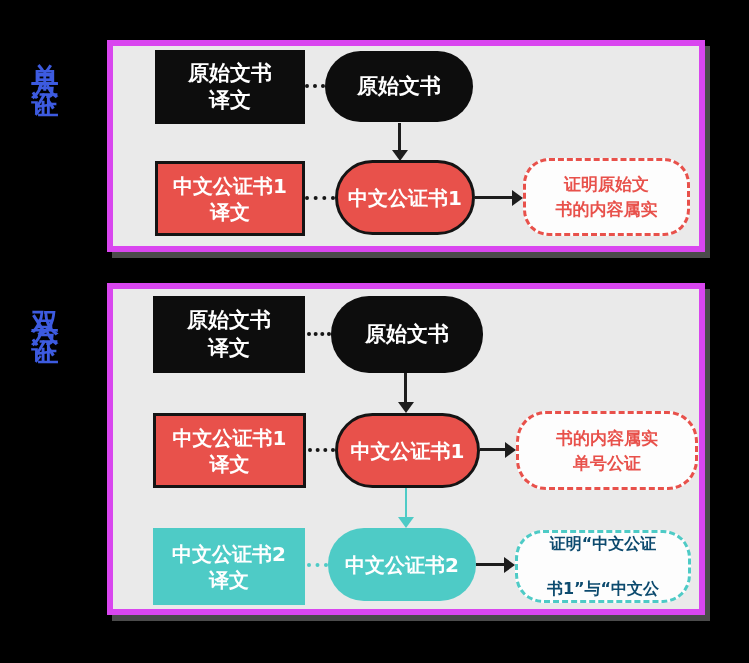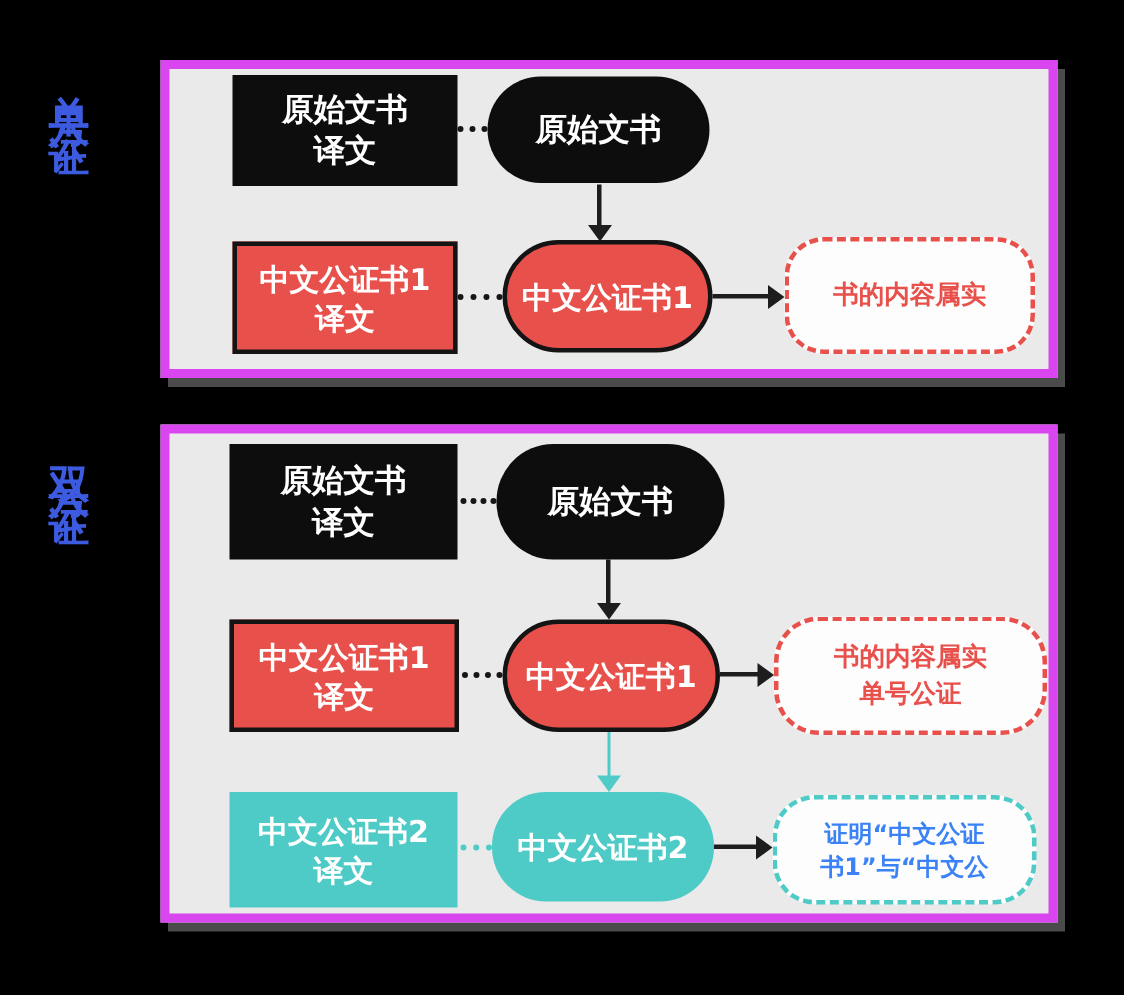--- a/index.html
+++ b/index.html
@@ -22,21 +22,21 @@
   .rect-black{background:#0d0d0d;color:#fff;font-size:21px;}
   .pill-black{background:#0d0d0d;color:#fff;font-size:21px;border-radius:36px;}
   .rect-red{background:#e8514b;color:#fff;font-size:20px;border:3px solid #141414;}
   .pill-red{background:#e8514b;color:#fff;font-size:20px;border:3px solid #141414;border-radius:38px;}
   .rect-teal{background:#4ecbc6;color:#fff;font-size:20px;}
   .pill-teal{background:#4ecbc6;color:#fff;font-size:20px;border-radius:36px;}
   .note{
     background:#fdfdfd;border:3px dashed #e8514b;color:#e8514b;
     font-size:17px;line-height:1.45;
   }
-  .note.teal{border-color:#4ecbc6;color:#3b82f6;}
+  .note.teal{border-color:#4ecbc6;color:#0c4a6e;justify-content:space-between;}
   .dots{position:absolute;height:0;border-top:4px dotted #161616;}
   .dots.teal{border-top-color:#4ecbc6;}
   .arrow-v{position:absolute;width:16px;}
   .arrow-v .shaft{position:absolute;left:50%;margin-left:-2px;top:0;bottom:9px;width:3px;background:#1d1d1d;}
   .arrow-v .head{position:absolute;left:50%;margin-left:-8px;bottom:0;width:0;height:0;
     border-left:8px solid transparent;border-right:8px solid transparent;border-top:11px solid #1d1d1d;}
   .arrow-v.teal .shaft{background:#4ecbc6;width:2px;margin-left:-1px;}
   .arrow-v.teal .head{border-top-color:#4ecbc6;}
   .arrow-h{position:absolute;height:16px;}
   .arrow-h .shaft{position:absolute;top:50%;margin-top:-2px;left:0;right:9px;height:3px;background:#1d1d1d;}
@@ -79,20 +79,21 @@
     <div class="node pill-red" style="left:222px;top:114px;width:140px;height:75px;">
       <span>中文公证书1</span>
     </div>
 
     <div class="arrow-h" style="left:362px;top:144px;width:48px;">
       <div class="shaft"></div>
       <div class="head"></div>
     </div>
 
     <div class="node note" style="left:410px;top:112px;width:167px;height:78px;border-radius:26px;">
+      <span>证明原始文</span>
       <span>书的内容属实</span>
     </div>
 
   </div>
 
   <div class="panel" style="left:107px;top:283px;width:598px;height:332px;">
 
     <div class="node rect-black" style="left:40px;top:7px;width:152px;height:77px;">
       <span>原始文书</span>
       <span>译文</span>

